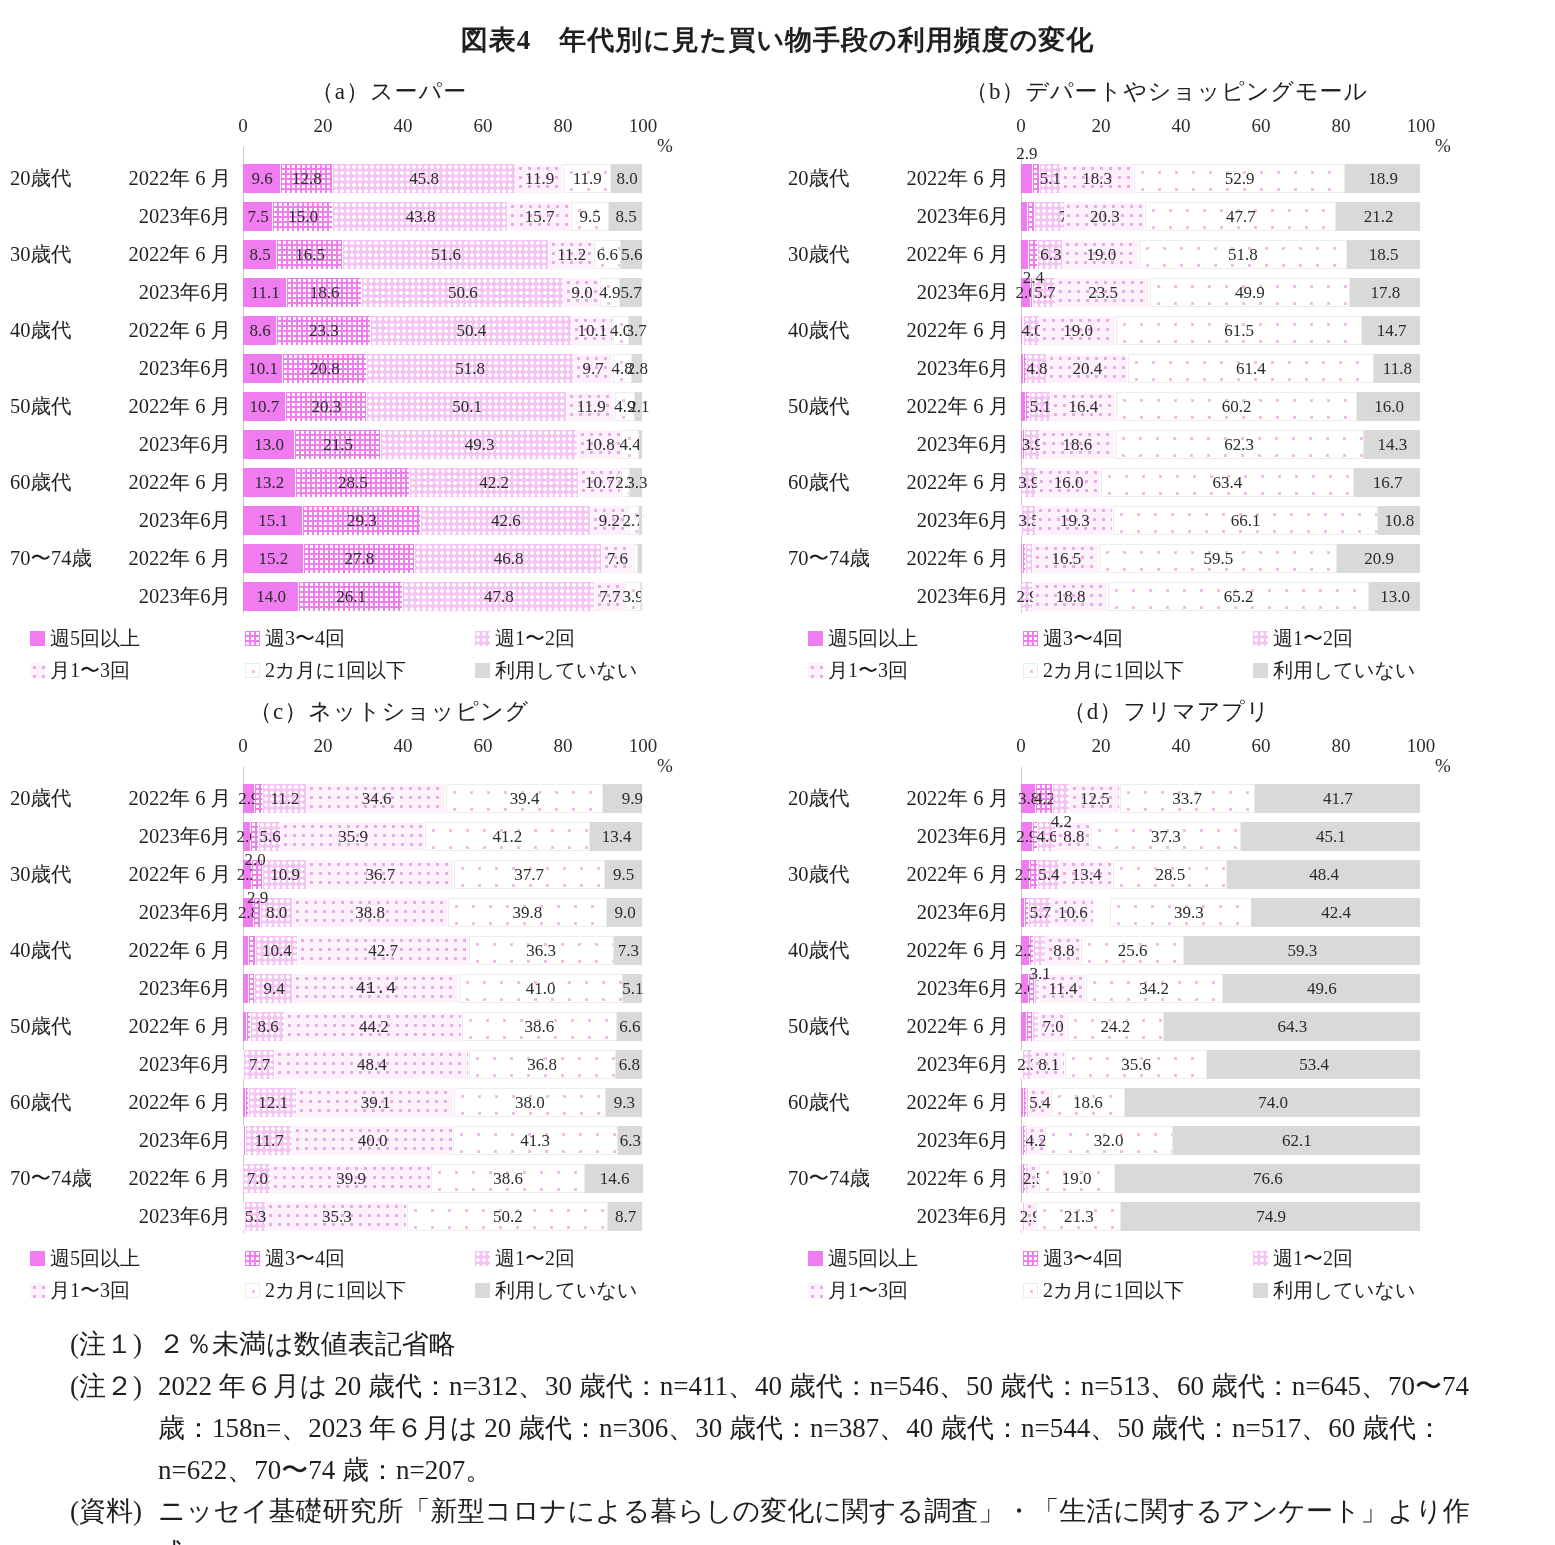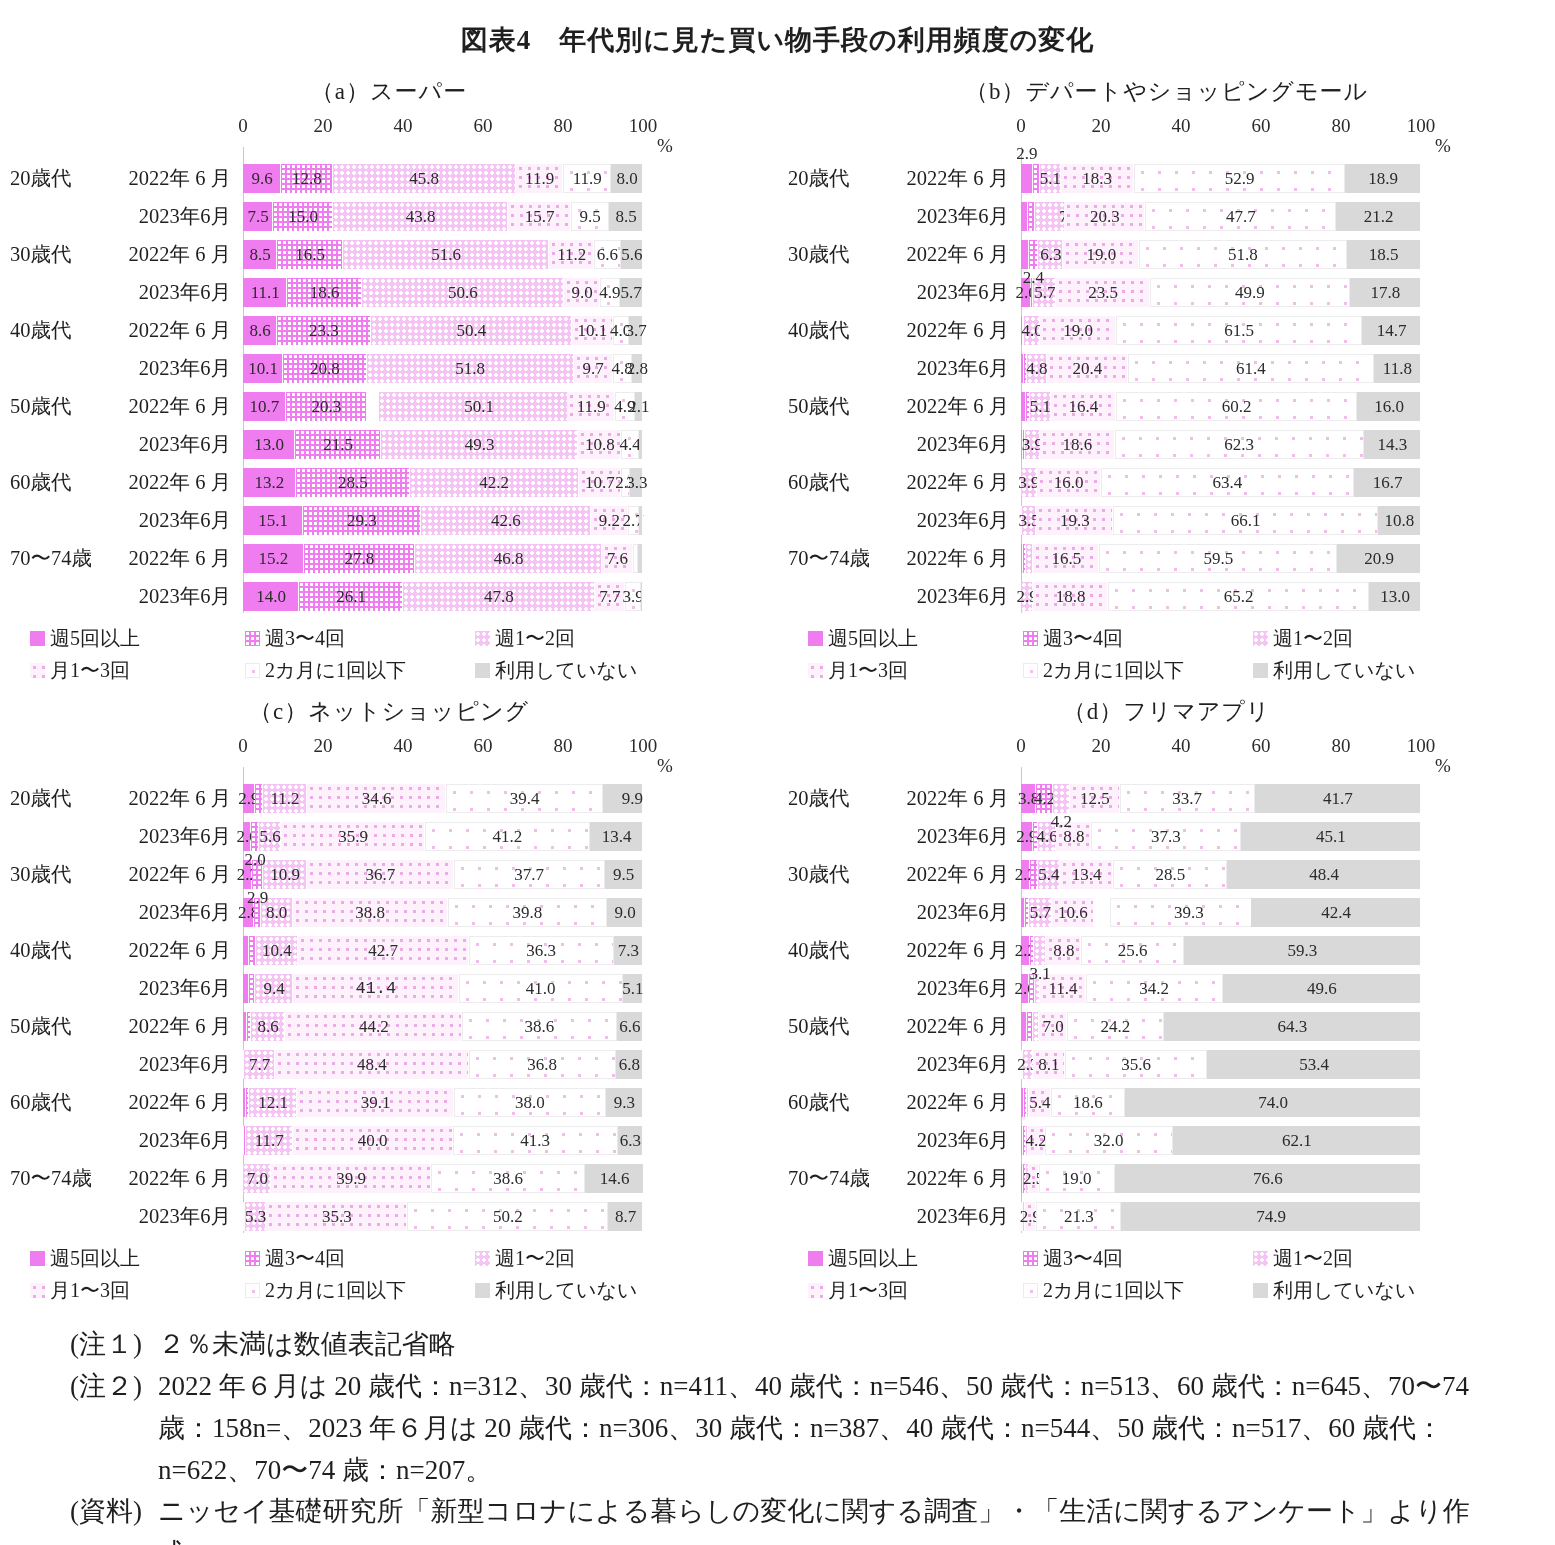--- a/index.html
+++ b/index.html
@@ -224,21 +224,21 @@
             <div class="row">
               <div class="age-label">50歳代</div>
               <div class="date-label">2022年 6 月</div>
               <div class="track">
                 <div class="seg s0" style="left: 0%; width: 10.7%;">
                   <div class="seg-label">10.7</div>
                 </div>
                 <div class="seg s1" style="left: 10.7%; width: 20.3%;">
                   <div class="seg-label">20.3</div>
                 </div>
-                <div class="seg s2" style="left: 31%; width: 50.1%; margin-left: 12px;">
+                <div class="seg s2" style="left: 31%; width: 50.1%;">
                   <div class="seg-label">50.1</div>
                 </div>
                 <div class="seg s3" style="left: 81.1%; width: 11.9%;">
                   <div class="seg-label">11.9</div>
                 </div>
                 <div class="seg s4" style="left: 93%; width: 4.9%;">
                   <div class="seg-label">4.9</div>
                 </div>
                 <div class="seg s5" style="left: 97.9%; width: 2.1%;">
                   <div class="seg-label">2.1</div>

